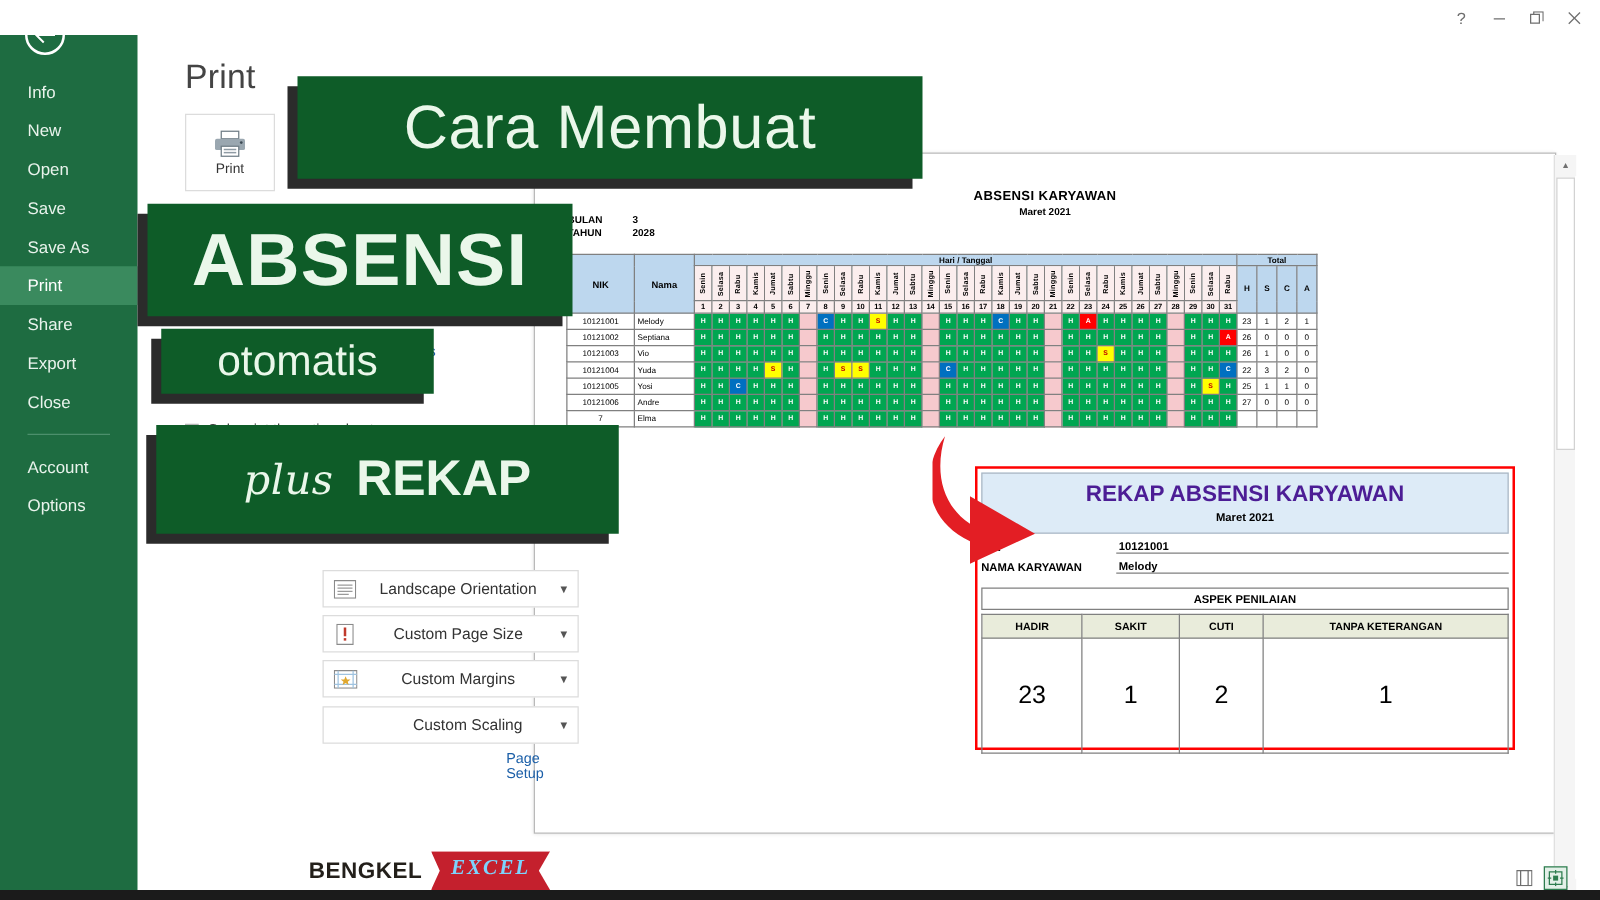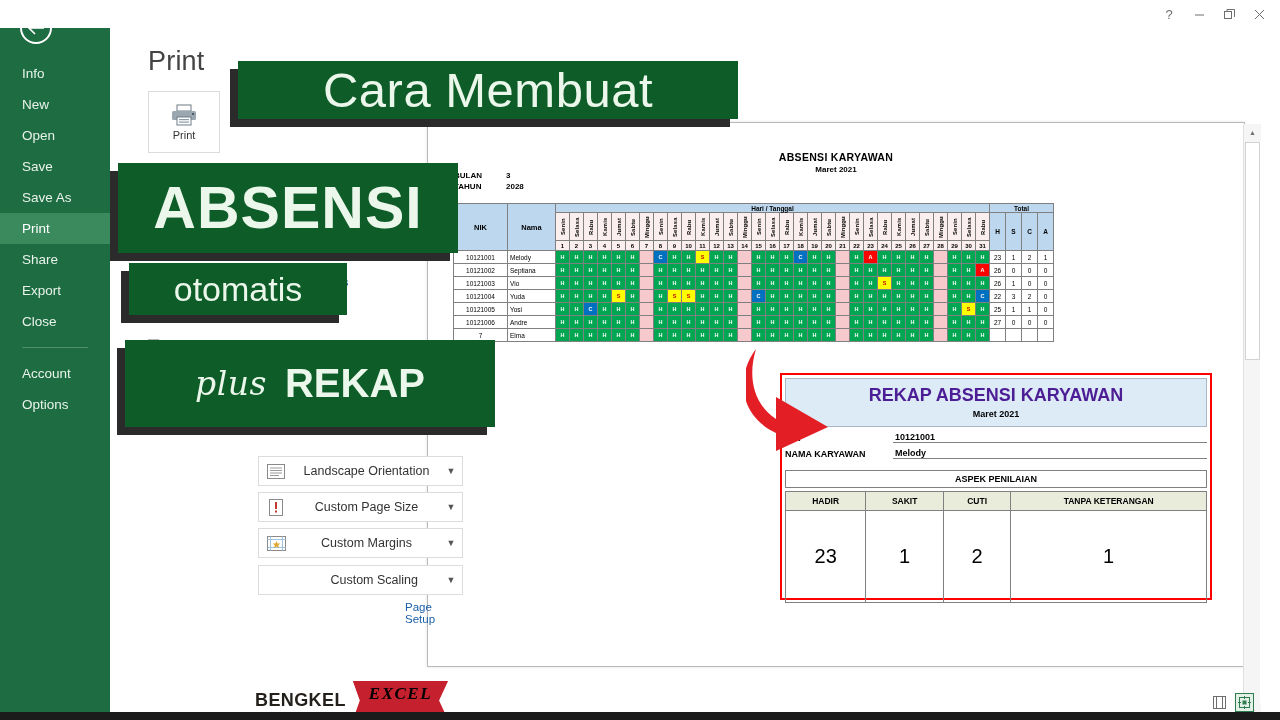--- a/index.html
+++ b/index.html
@@ -92,26 +92,26 @@
   #opt-orient  { top: 428px; }
   #opt-size    { top: 464px; }
   #opt-margin  { top: 500px; }
   #opt-scale   { top: 537px; }
   #page-setup  { position: absolute; left: 295px; top: 573px; }
 
   
   #logo { position: absolute; left: 137px; top: 653px; display: flex; align-items: center; gap: 7px; }
   #logo .bengkel {
     font-family: "Liberation Sans", sans-serif;
-    font-weight: bold; font-size: 18px; color: #231f1a; letter-spacing: .4px; margin-left: 8px;
+    font-weight: bold; font-size: 18px; color: #231f1a; letter-spacing: .4px;
   }
   #logo .ribbon {
-    position: relative; background: #c4202d; color: #000000;
+    position: relative; background: #c4202d; color: #7dd3fc;
     font-family: "Liberation Serif", serif; font-style: italic; font-weight: bold;
-    font-size: 17px; letter-spacing: 1.5px; padding: 3px 16px 16px 16px;
+    font-size: 17px; letter-spacing: 1.5px; padding: 3px 16px 8px 16px;
     clip-path: polygon(0 0, 100% 0, 100% 100%, 0 100%, 7px 50%);
   }
   #logo .ribbon::after {
     content: ""; position: absolute; right: 0; top: 0; width: 9px; height: 100%;
     background: #fff; clip-path: polygon(100% 0, 100% 100%, 0 50%);
   }
 
   
   #preview-pane {
     position: absolute; left: 390px; top: 28px; width: 870px; height: 692px;
@@ -221,21 +221,21 @@
   }
 
   
   .ov {
     position: absolute; z-index: 60;
     background: #0e5c28; color: #eaf7ea;
     display: flex; align-items: center; justify-content: center;
     box-shadow: -8px 8px 0 0 #2b2b2b;
   }
   #ov-cara {
-    left: 238px; top: 61px; width: 500px; height: 58px;
+    left: 238px; top: 61px; width: 500px; height: 82px;
     font-size: 49px; font-weight: 300; letter-spacing: .5px;
   }
   #ov-absensi {
     left: 118px; top: 163px; width: 340px; height: 90px;
     font-size: 59px; font-weight: bold; letter-spacing: 1px;
   }
   #ov-otomatis {
     left: 129px; top: 263px; width: 218px; height: 52px;
     font-size: 34px; font-weight: 300;
   }

